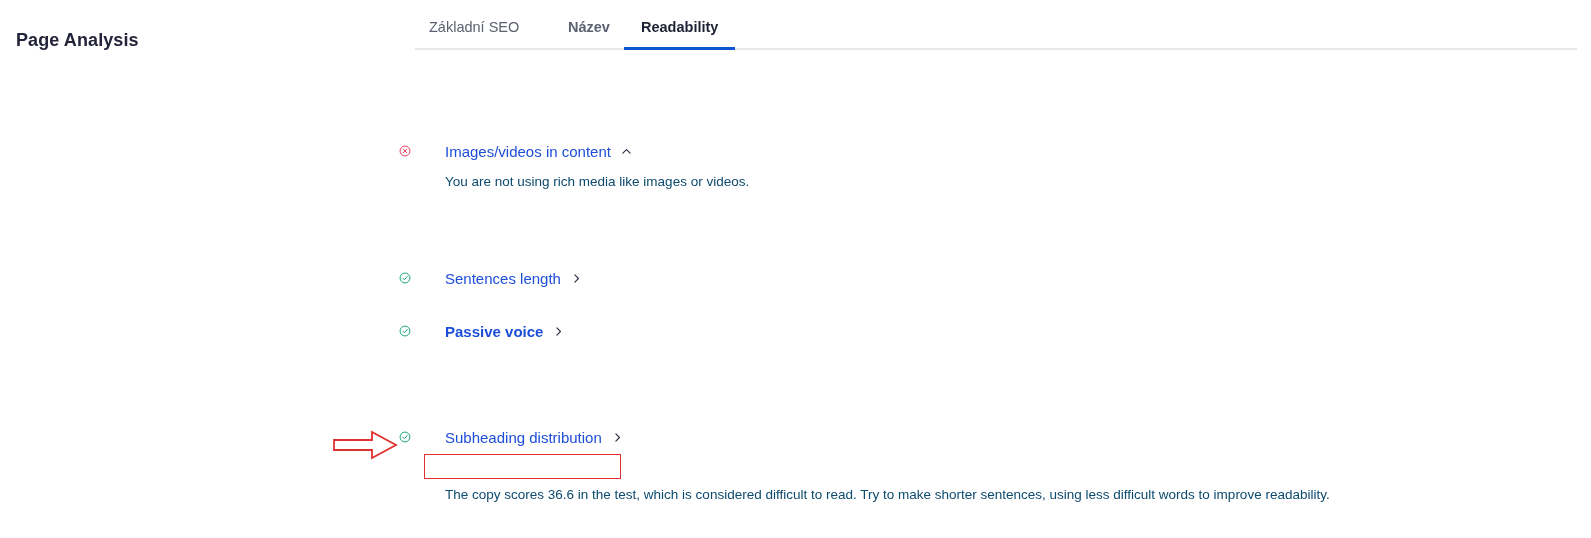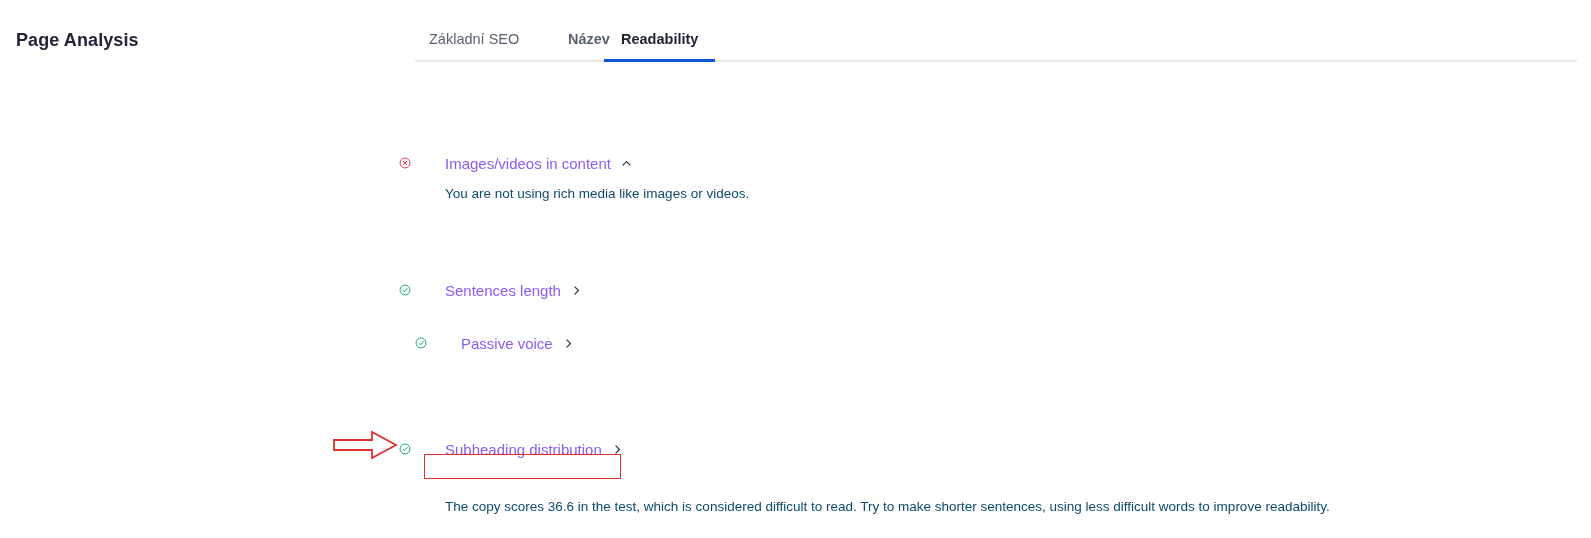--- a/index.html
+++ b/index.html
@@ -32,21 +32,21 @@
     position: absolute;
     left: 415px;
     top: 0px;
     width: 1162px;
     height: 538px;
   }
 
   
   #tab-bar {
     position: relative;
-    height: 62px;
+    height: 50px;
     border-bottom: 2px solid #e8e8e8;
     box-sizing: border-box;
   }
   .tab {
     position: absolute;
     bottom: 0;
     padding: 0 3px 14px 3px;
     font-size: 14.5px;
     color: #5a6271;
     cursor: pointer;
@@ -63,21 +63,21 @@
     content: "";
     position: absolute;
     left: -14px;
     right: -14px;
     bottom: -2px;
     height: 3px;
     background: #0b57d0;
   }
   #tab-zakladni-seo { left: 11px; }
   #tab-nazev        { left: 150px; font-weight: bold; }
-  #tab-readability  { left: 203px; }
+  #tab-readability  { left: 223px; }
 
   
   #checklist {
     position: relative;
     padding-top: 20px;
   }
   .check-item {
     position: relative;
     padding-left: 30px;
     margin-bottom: 0;
@@ -90,21 +90,21 @@
   }
   .status-icon {
     position: absolute;
     left: -16px;
     width: 12px;
     height: 12px;
   }
   .status-icon svg { display: block; }
   .check-label {
     font-size: 15px;
-    color: #8b5cf6;
+    color: #1d4ed8;
     line-height: 1;
   }
   .chevron {
     margin-left: 9px;
     width: 13px;
     height: 13px;
     flex: 0 0 auto;
     color: #2b2f45;
   }
   .chevron svg { display: block; }
@@ -112,21 +112,21 @@
     font-size: 13.5px;
     color: #0c4a6e;
     line-height: 1.5;
     margin-top: 8px;
   }
 
   
   #item-images       { position: absolute; left: 0px;  top: 88px;  }
   #item-paragraphs   { position: absolute; left: 0px;  top: 162px; }
   #item-sentences    { position: absolute; left: 0px;  top: 215px; }
-  #item-passive      { position: absolute; left: 16px;  top: 268px; }
+  #item-passive      { position: absolute; left: 0px;  top: 268px; font-weight: bold; }
   #item-consecutive  { position: absolute; left: 0px;  top: 321px; }
   #item-subheading   { position: absolute; left: 0px;  top: 374px; text-align: center; }
   #item-flesch       { position: absolute; left: 0px;  top: 427px; }
 
   
   #annotation-arrow {
     position: absolute;
     left: 332px;
     top: 430px;
     width: 66px;

